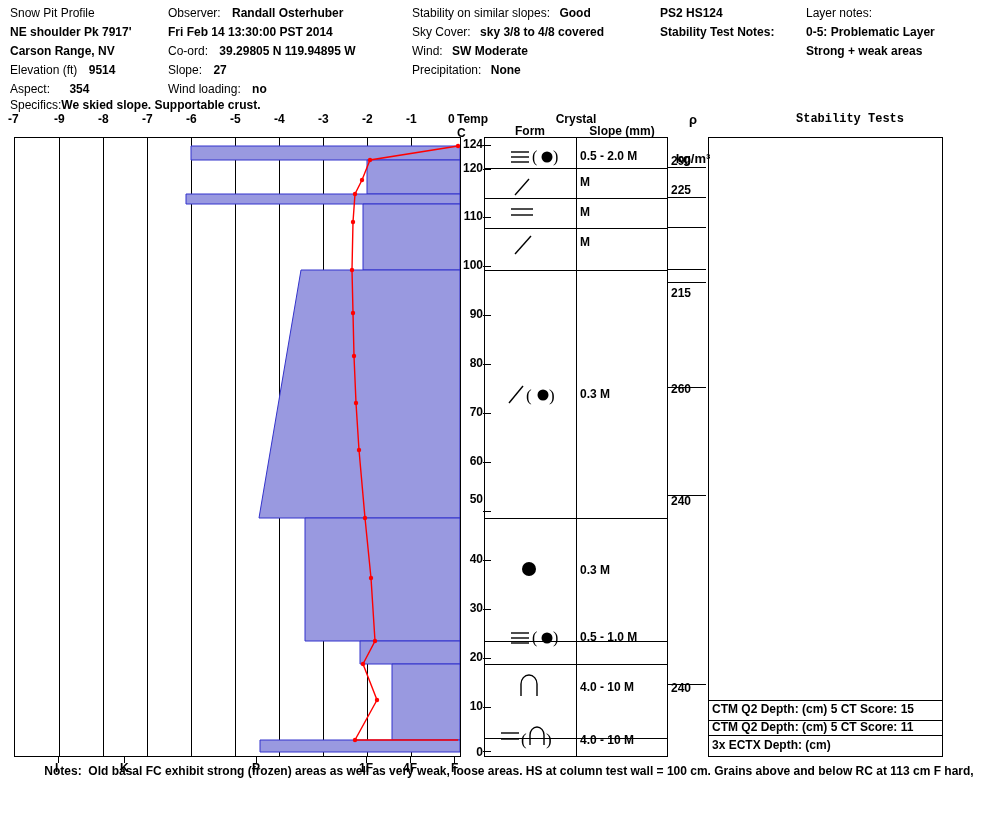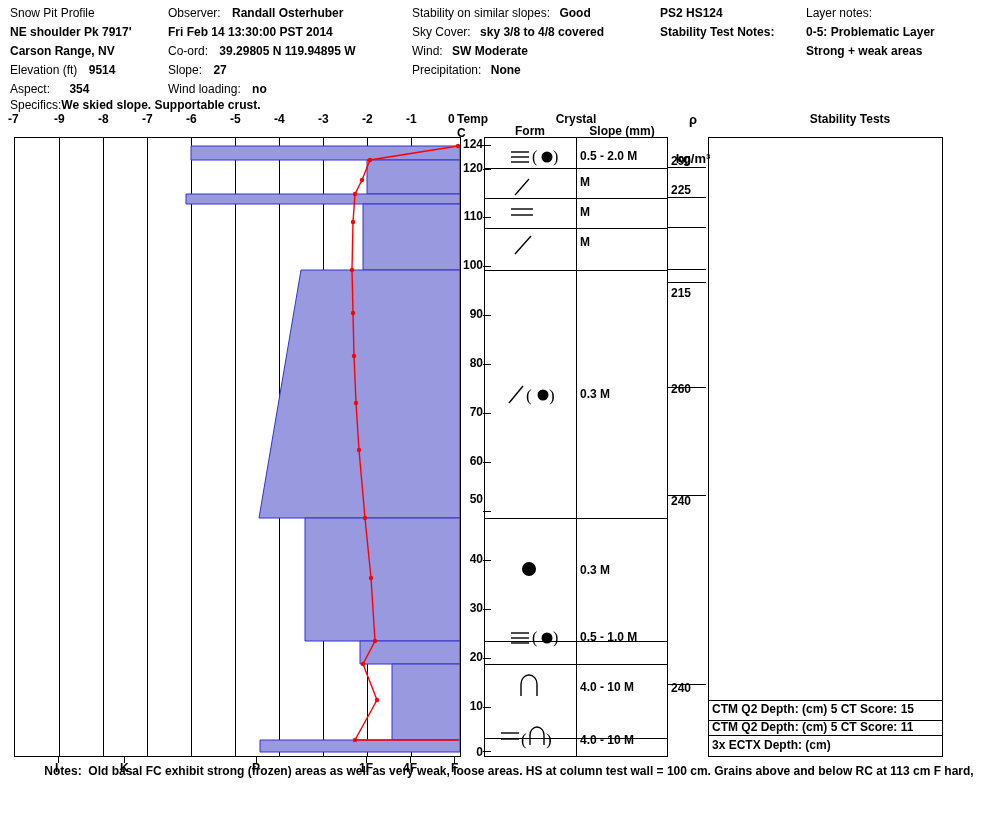--- a/index.html
+++ b/index.html
@@ -64,21 +64,21 @@
 
   
   #denscol-head { position:absolute; left:664px; top:112px; width:58px; text-align:center; }
   #denscol-head .r1 { font-size:13px; font-weight:bold; }
   #denscol-head .r2 { font-size:13px; font-weight:bold;margin-top:24px; }
   #densbox { position:absolute; left:668px; top:137px; width:40px; height:620px; }
   #densbox .dline { position:absolute; left:0; width:38px; height:1px; background:#000; }
   #densbox .dval { position:absolute; left:3px; font-size:12px; font-weight:bold; line-height:12px; }
 
   
-  #stabhead { position:absolute; left:708px; top:112px; width:284px; text-align:center; font-size:12px; font-weight:bold; }
+  #stabhead { position:absolute; left:708px; top:112px; width:284px; text-align:center; font-size:12px; font-weight:bold;font-family:Liberation Mono, monospace; }
   #stabbox { position:absolute; left:708px; top:137px; width:235px; height:620px; border:1px solid #000; }
   #stabbox .stline { position:absolute; left:0; width:100%; height:1px; background:#000; }
   #stabbox .strow { position:absolute; left:3px; font-size:12px; font-weight:bold; line-height:13px; white-space:nowrap; }
 
   
   #notes { position:absolute; left:20px; top:763px; width:978px; font-size:12px;text-align:center; }
   #notes .nlabel { font-weight:bold; }
   #notes .nline { font-weight:bold; line-height:16px; }
   #notes .nline2 { font-weight:bold; line-height:16px; padding-left:44px; }
 </style>

